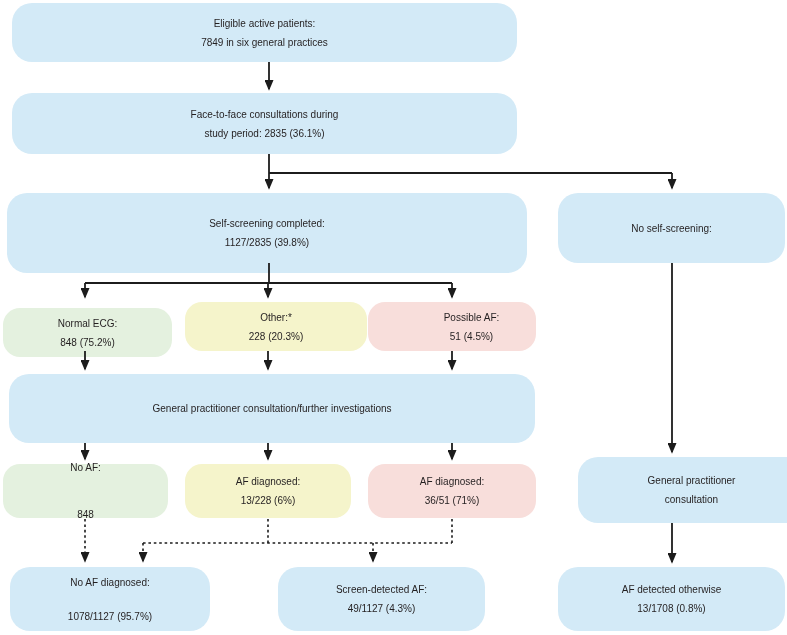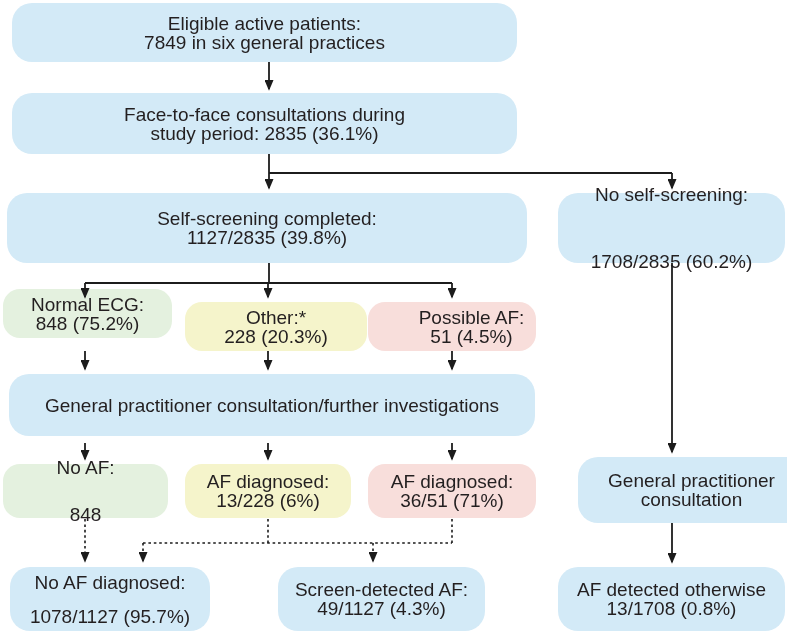--- a/index.html
+++ b/index.html
@@ -9,41 +9,41 @@
     background:#ffffff;
     font-family:"Liberation Sans","DejaVu Sans",sans-serif;
     color:#231f20;
     overflow:hidden;
   }
   .box{
     position:absolute;
     display:flex;flex-direction:column;
     justify-content:center;align-items:center;
     text-align:center;
-    font-size:19px;line-height:19px;
+    font-size:10px;line-height:19px;
     border-radius:20px;
     box-sizing:border-box;
     padding:2px 6px;
   }
   .box span{display:block;}
   .small{border-radius:17px;}
   .blue  {background:#d3eaf7;}
   .green {background:#e4f1df;}
   .yellow{background:#f5f4cb;}
   .pink  {background:#f8dedb;}
 
   
   #n-eligible        {left:12px;  top:3px;   width:505px; height:59px;}
   #n-face            {left:12px;  top:93px;  width:505px; height:61px;}
-  #n-selfscreen      {left:7px;   top:193px; width:520px; height:70px;}
+  #n-selfscreen      {left:7px;   top:193px; width:520px; height:80px;}
   #n-noselfscreen    {left:558px; top:193px; width:227px; height:70px;gap:48px;}
-  #n-normalecg       {left:3px;   top:289px; width:169px; height:49px;}
+  #n-normalecg       {left:3px;   top:308px; width:169px; height:49px;}
   #n-other           {left:185px; top:302px; width:182px; height:49px;}
   #n-possibleaf      {left:368px; top:302px; width:168px; height:49px;padding-left:45px;}
-  #n-gpinvest        {left:9px;   top:374px; width:526px; height:62px;}
+  #n-gpinvest        {left:9px;   top:374px; width:526px; height:69px;}
   #n-noaf            {left:3px;   top:464px; width:165px; height:54px;gap:28px;}
   #n-afdiag-other    {left:185px; top:464px; width:166px; height:54px;}
   #n-afdiag-possible {left:368px; top:464px; width:168px; height:54px;}
   #n-gpconsult       {left:558px; top:457px; width:227px; height:66px;margin-left:20px;}
   #n-noafdiagnosed   {left:10px;  top:567px; width:200px; height:64px;gap:15px;}
   #n-screendetected  {left:278px; top:567px; width:207px; height:64px;}
   #n-afotherwise     {left:558px; top:567px; width:227px; height:64px;}
 
   svg#connectors{position:absolute;left:0;top:0;pointer-events:none;}
   .stroke{stroke:#1c1c1c;stroke-width:1.8;fill:none;}
@@ -64,21 +64,20 @@
     <span>study period: 2835 (36.1%)</span>
   </div>
 
   <div class="box blue" id="n-selfscreen">
     <span>Self-screening completed:</span>
     <span>1127/2835 (39.8%)</span>
   </div>
 
   <div class="box blue" id="n-noselfscreen">
     <span>No self-screening:</span>
-    <span>1708/2835 (60.2%)</span>
   </div>
 
   <div class="box green small" id="n-normalecg">
     <span>Normal ECG:</span>
     <span>848 (75.2%)</span>
   </div>
 
   <div class="box yellow small" id="n-other">
     <span>Other:*</span>
     <span>228 (20.3%)</span>

